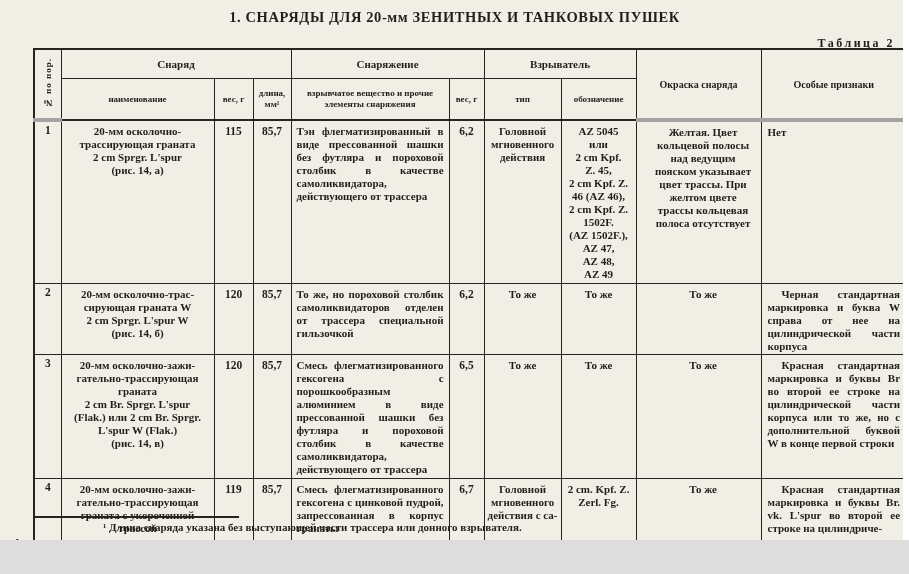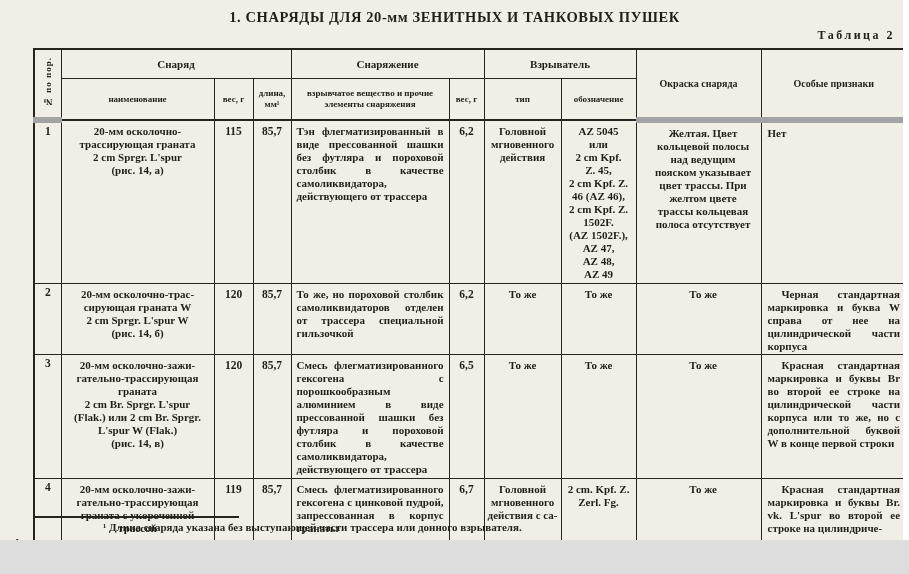--- a/index.html
+++ b/index.html
@@ -11,38 +11,38 @@
   }
   .scan::after { 
     content:""; position:absolute; top:0; right:0; width:6px; height:100%;
     background:#ffffff;
   }
   .title {
     position:absolute; top:9px; left:0; width:100%;
     text-align:center; font-size:14.5px; letter-spacing:0.6px;
   }
   .table-label {
-    position:absolute; top:28px; right:14px;
+    position:absolute; top:36px; right:14px;
     font-size:12px; letter-spacing:2.5px;
   }
   table {
     position:absolute; left:33px; top:48px; width:873px;
     border-collapse:collapse; table-layout:fixed;
     border:2px solid #26241d;
   }
   th, td {
     border:1px solid #26241d;
     padding:2px 3px;
     vertical-align:top;
     overflow:hidden;
   }
   thead th { vertical-align:middle; text-align:center; font-weight:bold; }
   .h1 th { font-size:11px; height:24px; }
   .h2 th { font-size:9px; line-height:1.2; height:36px; border-bottom:2px solid #26241d; }
-  th.deep { border-bottom:6px solid #a3a3a3; font-size:10px; }
+  th.deep { border-bottom:4px solid #a3a3a3; font-size:10px; }
   .vert {
     writing-mode:vertical-rl; transform:rotate(180deg);
     font-size:9px; letter-spacing:1px; white-space:nowrap; margin:0 auto;
   }
   tbody { font-size:11px; line-height:1.18; }
   tbody tr:nth-child(1) { height:154px; }
   tbody tr:nth-child(2) { height:62px; }
   tbody tr:nth-child(3) { height:112px; }
   tbody tr:nth-child(4) { height:64px; }
   td.c-num  { text-align:center; font-size:11.5px; }

